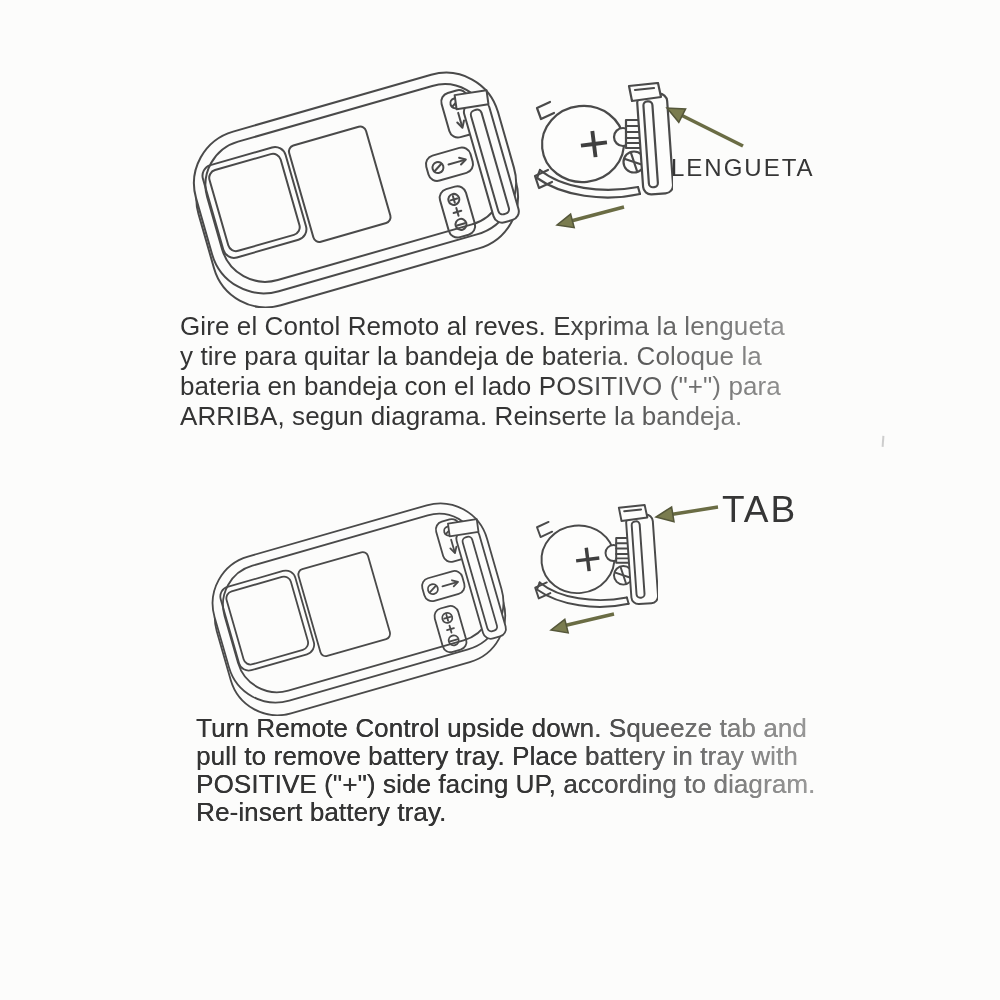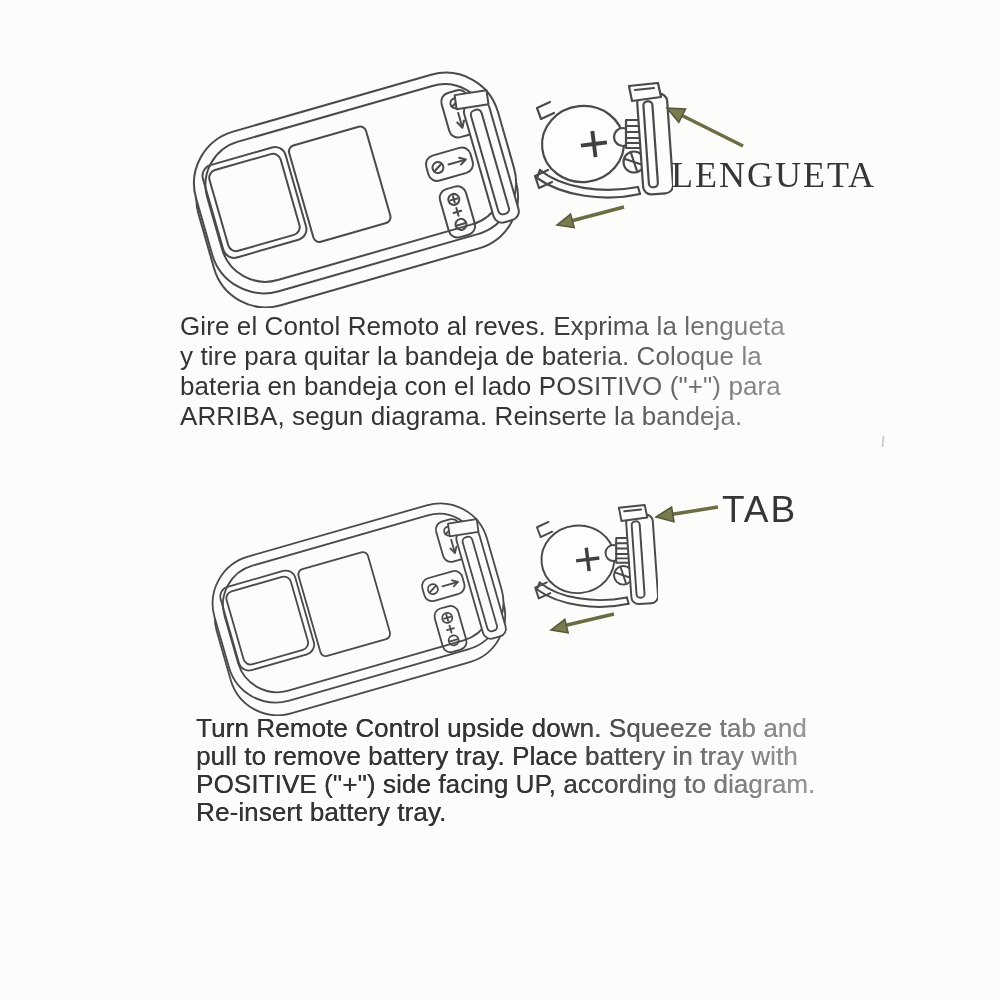--- a/index.html
+++ b/index.html
@@ -12,21 +12,21 @@
     position:relative;width:1000px;height:1000px;
     background:#fcfcfb;
   }
   .abs{position:absolute;}
   svg.art{filter:blur(0.3px);}
   .callout{
     color:#363636;
     white-space:nowrap;
     filter:blur(0.2px);
   }
-  .callout.lengueta{font-size:36px;letter-spacing:2px;font-family:Liberation Serif, serif;}
+  .callout.lengueta{font-size:24px;letter-spacing:2px;}
   .callout.tab{font-size:37px;letter-spacing:2px;}
   .para{
     color:#343434;
     filter:blur(0.15px);
   }
   .para .tline{white-space:nowrap;}
   .para.es{font-size:26px;line-height:30px;letter-spacing:0.1px;}
   .para.en{font-size:26px;line-height:28px;letter-spacing:0.1px;text-shadow:0.3px 0 0 #343434;}
   .fade{
     pointer-events:none;

